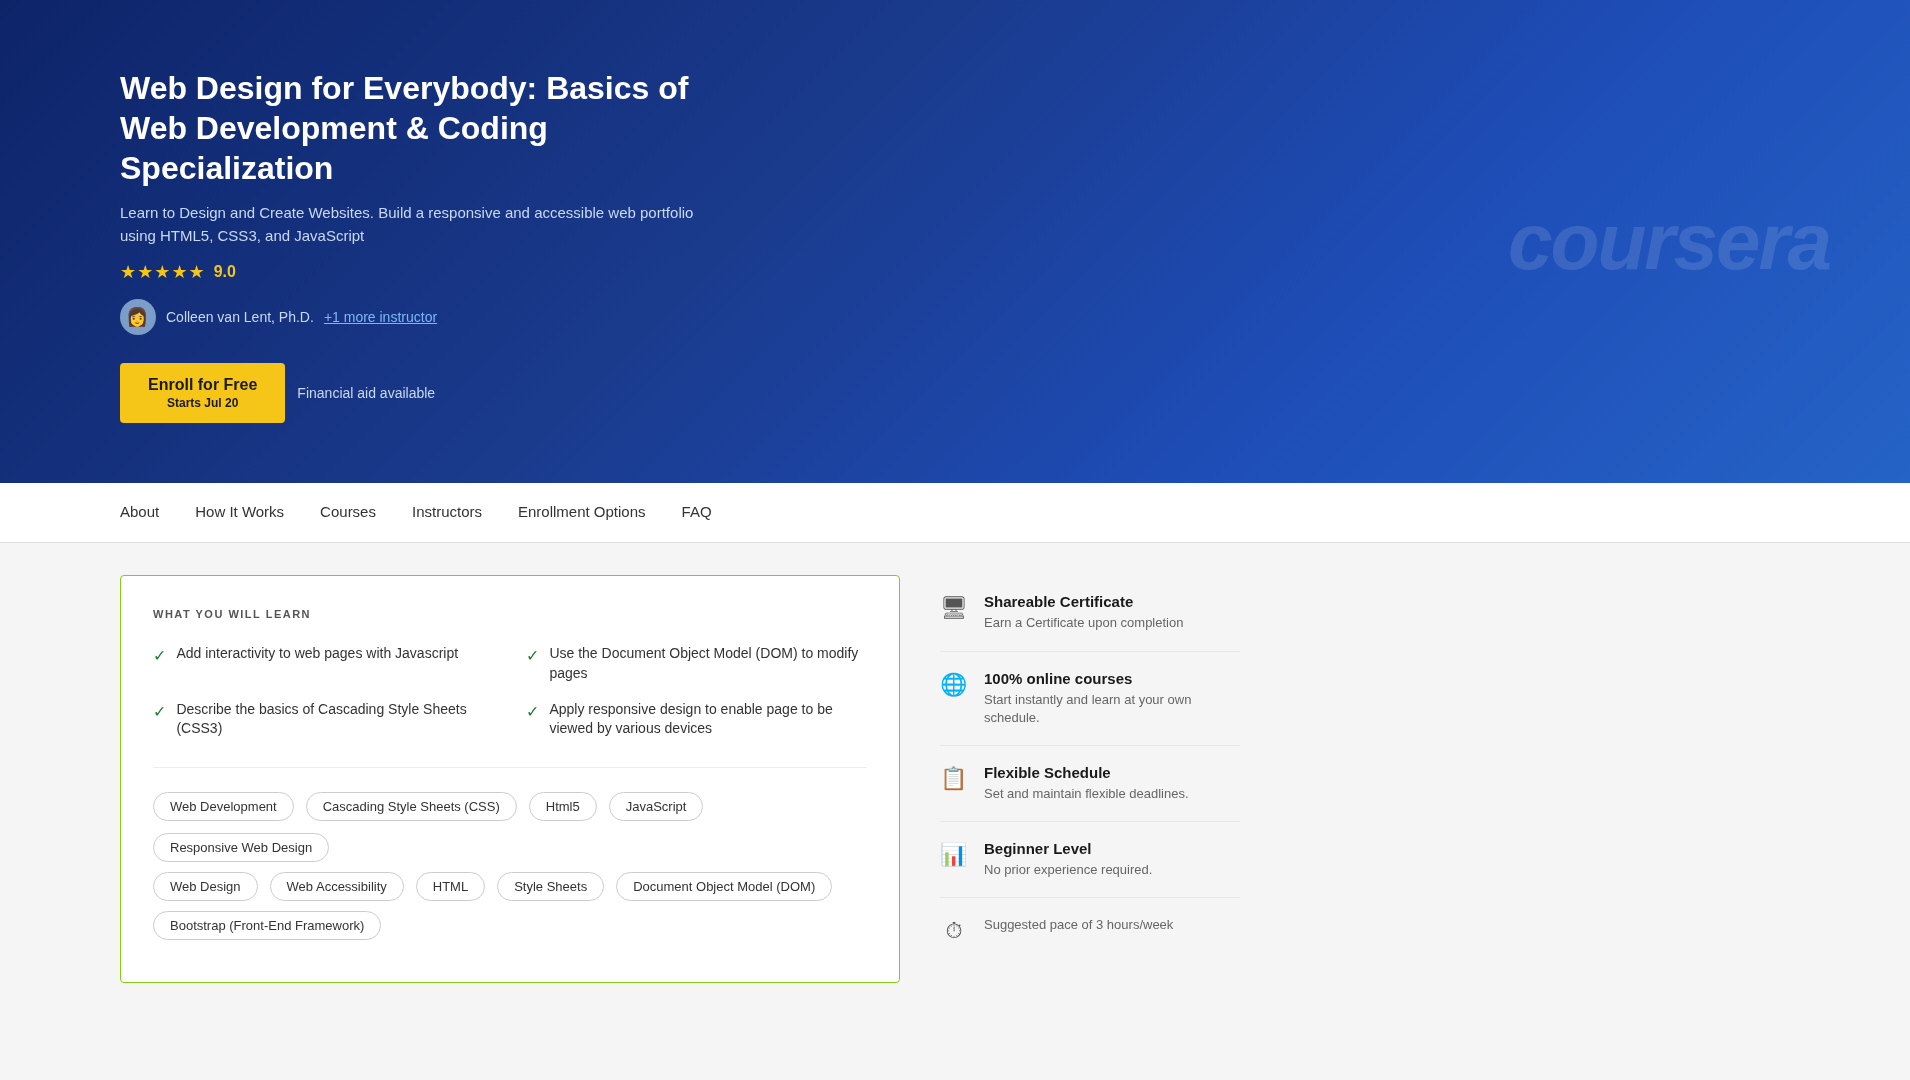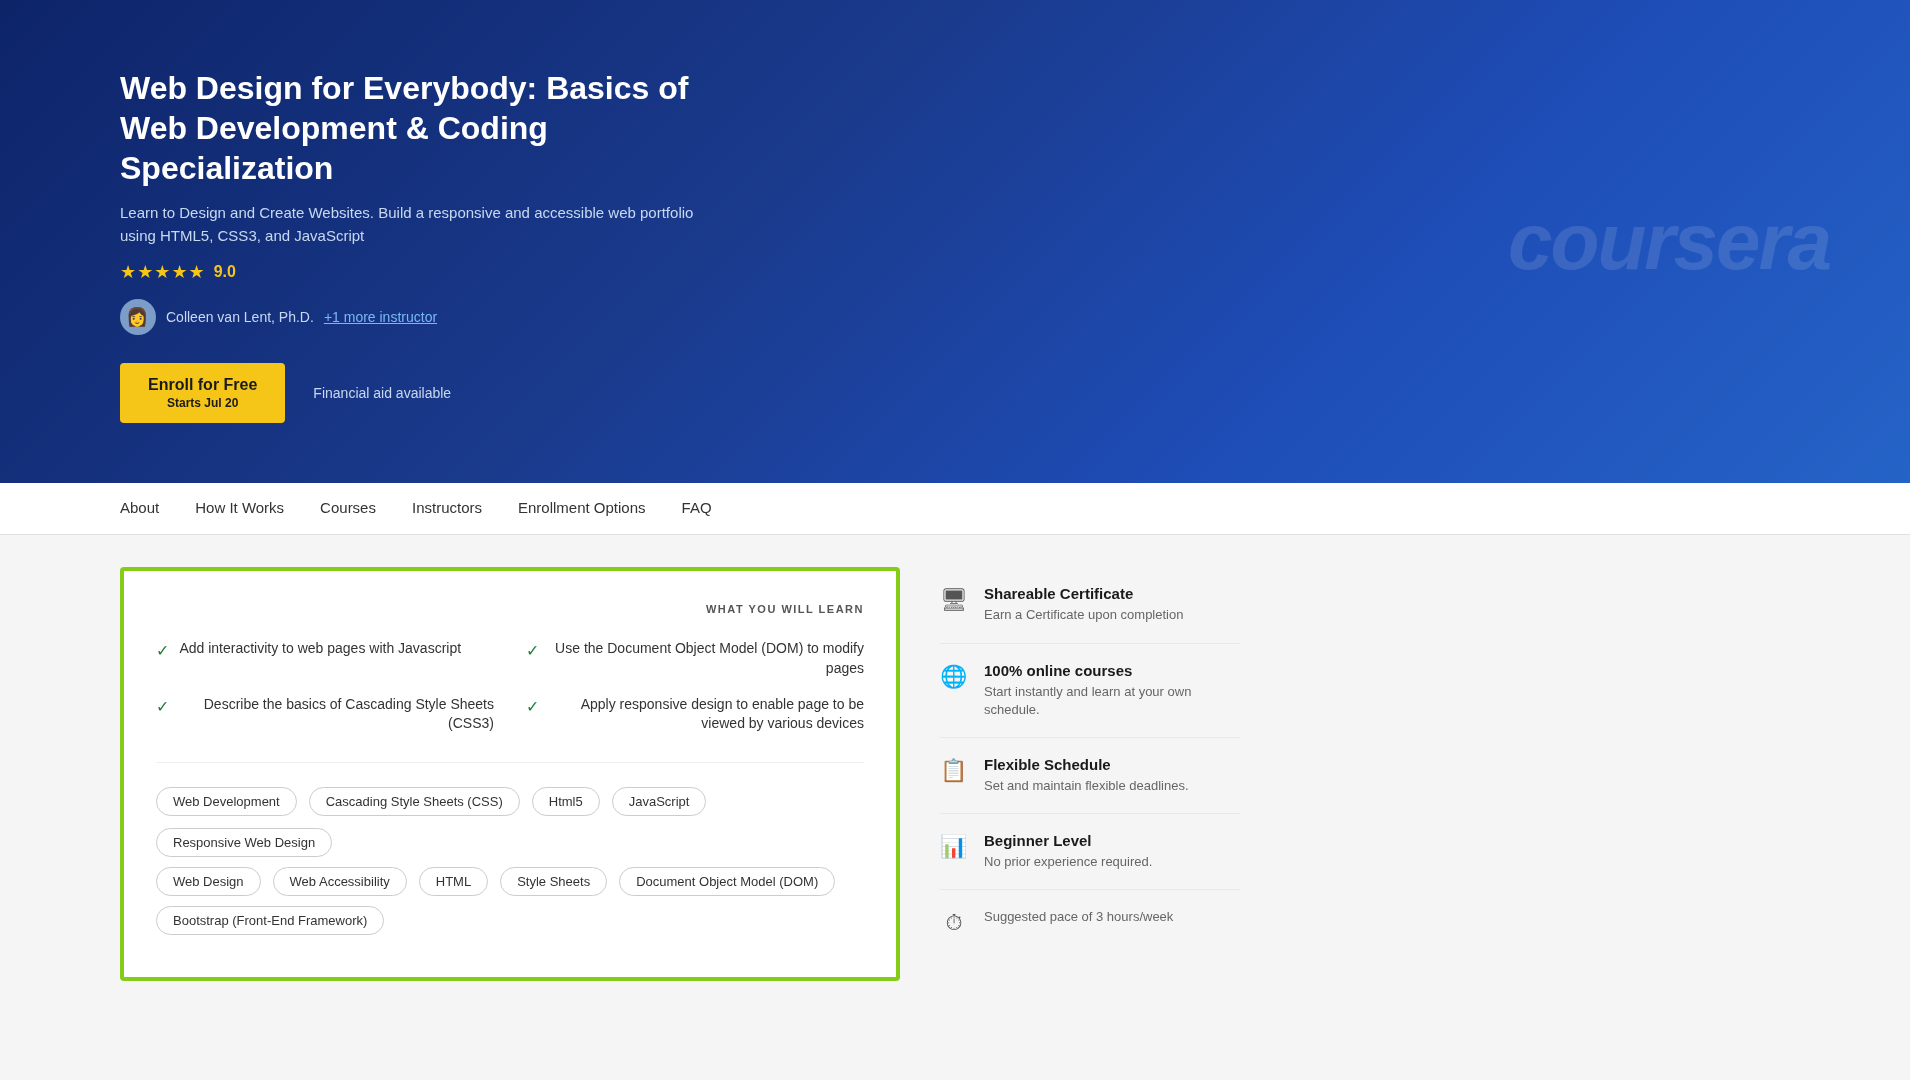--- a/index.html
+++ b/index.html
@@ -46,21 +46,21 @@
     }
     .instructor-avatar {
       width: 36px; height: 36px; border-radius: 50%;
       background: #7b9dc8;
       overflow: hidden;
       display: flex; align-items: center; justify-content: center;
       font-size: 18px; color: #fff;
     }
     .instructor-name { color: #c8d8f0; font-size: 14px; }
     .instructor-link { color: #7ab8f5; font-size: 14px; text-decoration: underline; cursor: pointer; }
-    .hero-actions { display: flex; align-items: center; gap: 28px; }
+    .hero-actions { display: flex; align-items: center; gap: 12px; }
     .enroll-btn {
       background: #f5c518;
       color: #1a1a1a;
       border: none;
       padding: 12px 28px;
       border-radius: 4px;
       font-size: 16px;
       font-weight: 700;
       cursor: pointer;
       display: flex;
@@ -87,21 +87,21 @@
     }
 
     
     .nav-bar {
       background: #fff;
       border-bottom: 1px solid #e0e0e0;
       padding: 0 120px;
       display: flex;
       gap: 36px;
       align-items: center;
-      height: 52px;
+      height: 60px;
     }
     .nav-item {
       font-size: 15px;
       color: #333;
       cursor: pointer;
       padding: 16px 0;
       border-bottom: 2px solid transparent;
       text-decoration: none;
     }
 
@@ -114,25 +114,24 @@
     }
 
     
     .left-panel {
       flex: 1;
       max-width: 780px;
     }
 
     .card {
       background: #fff;
-      border: 4px solid #84cc16;
+      border: 1px solid #84cc16;
       border-radius: 4px;
       padding: 32px;
       margin-bottom: 20px;
-      text-align: right;
     }
     .card-section-title {
       font-size: 11px;
       font-weight: 700;
       letter-spacing: 1.5px;
       color: #555;
       text-transform: uppercase;
       margin-bottom: 24px;
     }
 

